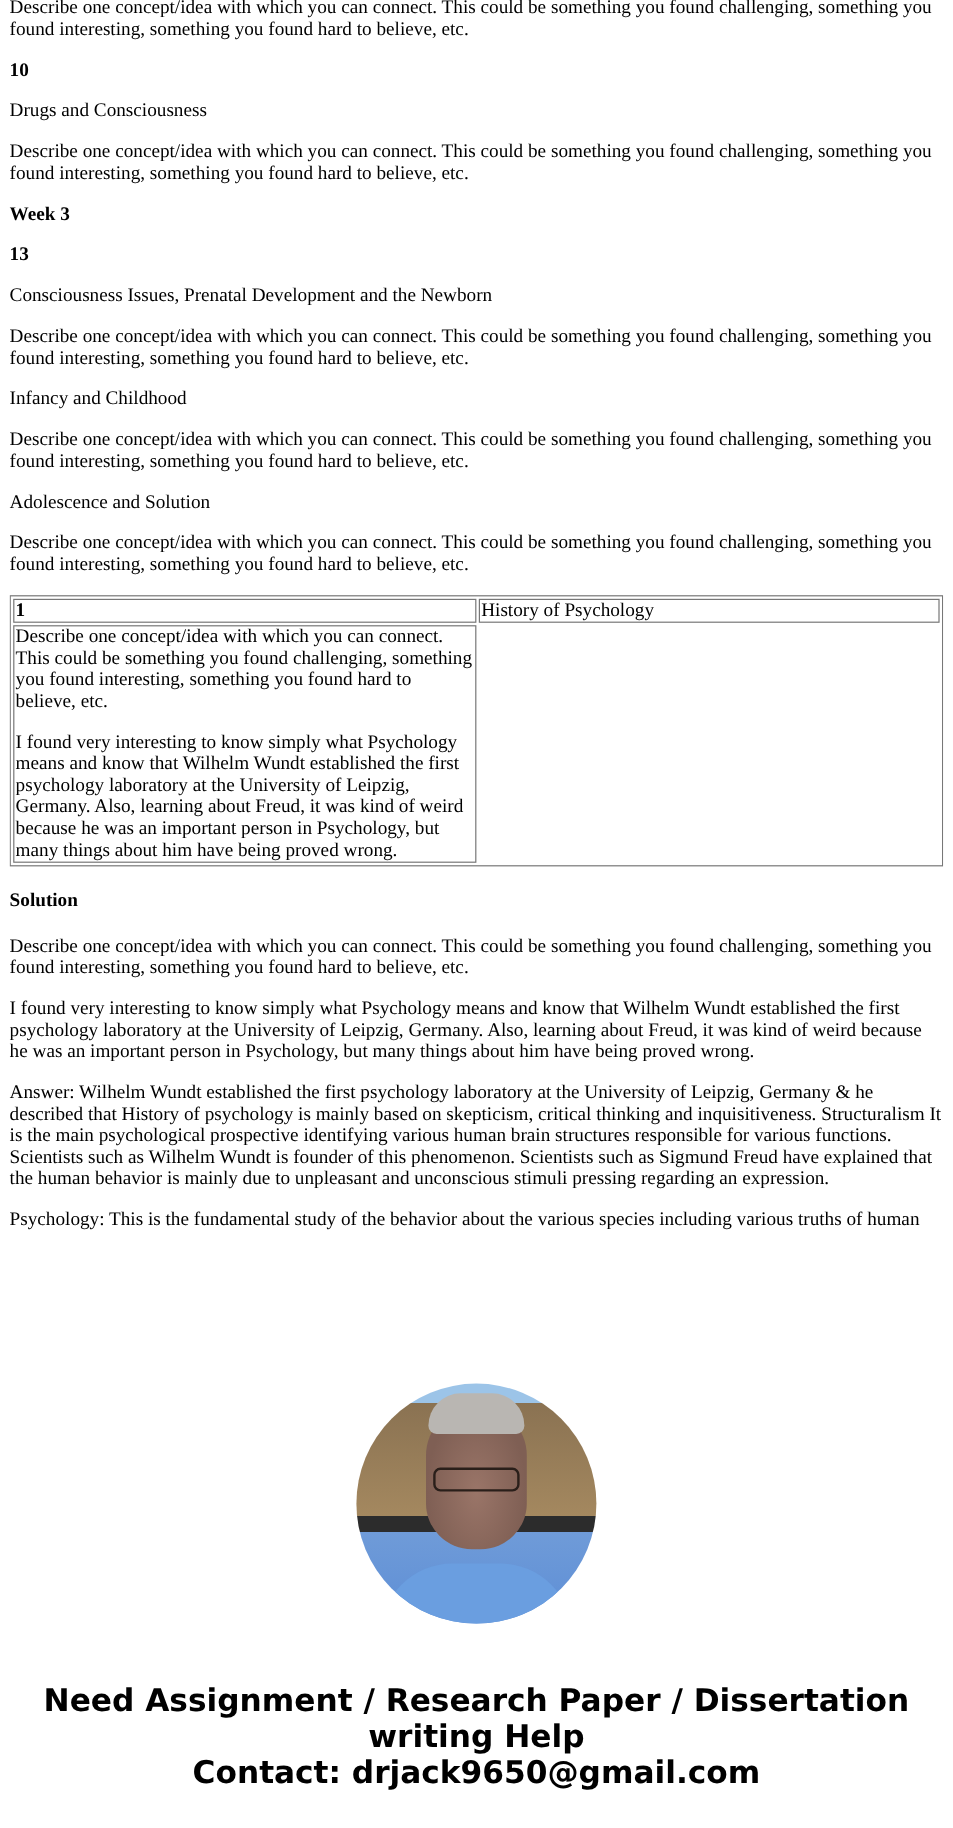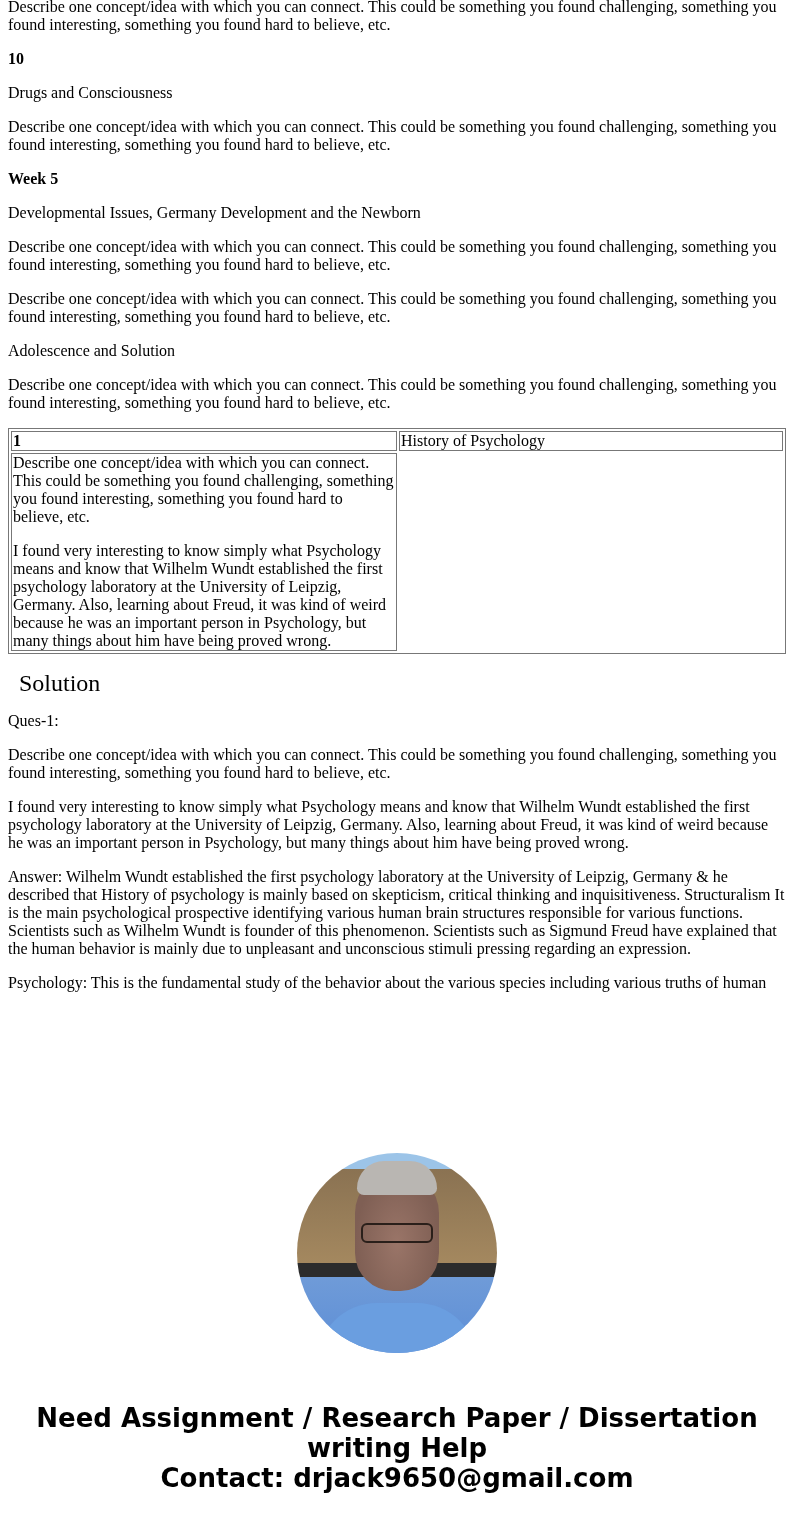--- a/index.html
+++ b/index.html
@@ -5,21 +5,21 @@
     html, body { margin: 0; padding: 0; background: #ffffff; }
     body {
       width: 794px; height: 1523px; overflow: hidden; position: relative;
       font-family: "Liberation Serif", serif; font-size: 16px; color: #000;
       line-height: 18px;
     }
     .content { position: absolute; left: 8px; top: -2px; width: 778px; height: 1124px; overflow: hidden; }
     p { margin: 16px 0; }
     p.first { margin-top: 0; }
     .b { font-weight: bold; }
-    h3 { font-size: 24px; font-weight: normal; margin: 18px 11px; line-height: 22px; }
+    h3 { font-size: 16px; font-weight: bold; margin: 18px 0; line-height: 22px; }
     table.qt { border: 1px solid #777; border-collapse: separate; border-spacing: 2px; width: 778px; margin: 16px 0; }
     table.qt td { border: 1px solid #777; padding: 0 1px; vertical-align: top; }
     table.qt td.c1 { width: 382px; }
     table.qt td.empty { border: none; }
     table.qt td p { margin: 0; }
     table.qt td p + p { margin-top: 16px; }
     .avatar {
       position: absolute; left: 297px; top: 1153px; width: 200px; height: 200px;
       border-radius: 50%; overflow: hidden;
       background: linear-gradient(180deg, #9cc4e8 0%, #9cc4e8 8%, #8a7252 8%, #a4885f 55%, #2c2c2c 55%, #2c2c2c 62%, #6f9bd8 62%, #5d8ed6 100%);
@@ -39,25 +39,27 @@
 </head>
 <body>
 
 <div class="content">
   <p class="first">Describe one concept/idea with which you can connect. This could be something you found challenging, something you found interesting, something you found hard to believe, etc.</p>
 
   <p class="b">10</p>
   <p>Drugs and Consciousness</p>
   <p>Describe one concept/idea with which you can connect. This could be something you found challenging, something you found interesting, something you found hard to believe, etc.</p>
 
-  <p class="b">Week 5</p>
+  <p class="b">Week 3</p>
 
-  <p>Developmental Issues, Germany Development and the Newborn</p>
+  <p class="b">13</p>
+  <p>Consciousness Issues, Prenatal Development and the Newborn</p>
   <p>Describe one concept/idea with which you can connect. This could be something you found challenging, something you found interesting, something you found hard to believe, etc.</p>
 
+  <p>Infancy and Childhood</p>
   <p>Describe one concept/idea with which you can connect. This could be something you found challenging, something you found interesting, something you found hard to believe, etc.</p>
 
   <p>Adolescence and Solution</p>
   <p>Describe one concept/idea with which you can connect. This could be something you found challenging, something you found interesting, something you found hard to believe, etc.</p>
 
   <table class="qt">
     <tbody>
         <tr>
       <td class="c1 b">1</td>
       <td>History of Psychology</td>
@@ -66,21 +68,20 @@
       <td class="c1">
         <p>Describe one concept/idea with which you can connect. This could be something you found challenging, something you found interesting, something you found hard to believe, etc.</p>
         <p>I found very interesting to know simply what Psychology means and know that Wilhelm Wundt established the first psychology laboratory at the University of Leipzig, Germany. Also, learning about Freud, it was kind of weird because he was an important person in Psychology, but many things about him have being proved wrong.</p>
       </td>
       <td class="empty"></td>
     </tr>
   </tbody>
     </table>
 
   <h3>Solution</h3>
-  <p>Ques-1:</p>
   <p>Describe one concept/idea with which you can connect. This could be something you found challenging, something you found interesting, something you found hard to believe, etc.</p>
   <p>I found very interesting to know simply what Psychology means and know that Wilhelm Wundt established the first psychology laboratory at the University of Leipzig, Germany. Also, learning about Freud, it was kind of weird because he was an important person in Psychology, but many things about him have being proved wrong.</p>
   <p>Answer: Wilhelm Wundt established the first psychology laboratory at the University of Leipzig, Germany &amp; he described that History of psychology is mainly based on skepticism, critical thinking and inquisitiveness. Structuralism It is the main psychological prospective identifying various human brain structures responsible for various functions. Scientists such as Wilhelm Wundt is founder of this phenomenon. Scientists such as Sigmund Freud have explained that the human behavior is mainly due to unpleasant and unconscious stimuli pressing regarding an expression.</p>
   <p>Psychology: This is the fundamental study of the behavior about the various species including various truths of human</p>
 </div>
 
 <div class="avatar">
   <div class="shirt"></div>
   <div class="face"></div>
   <div class="hair"></div>

